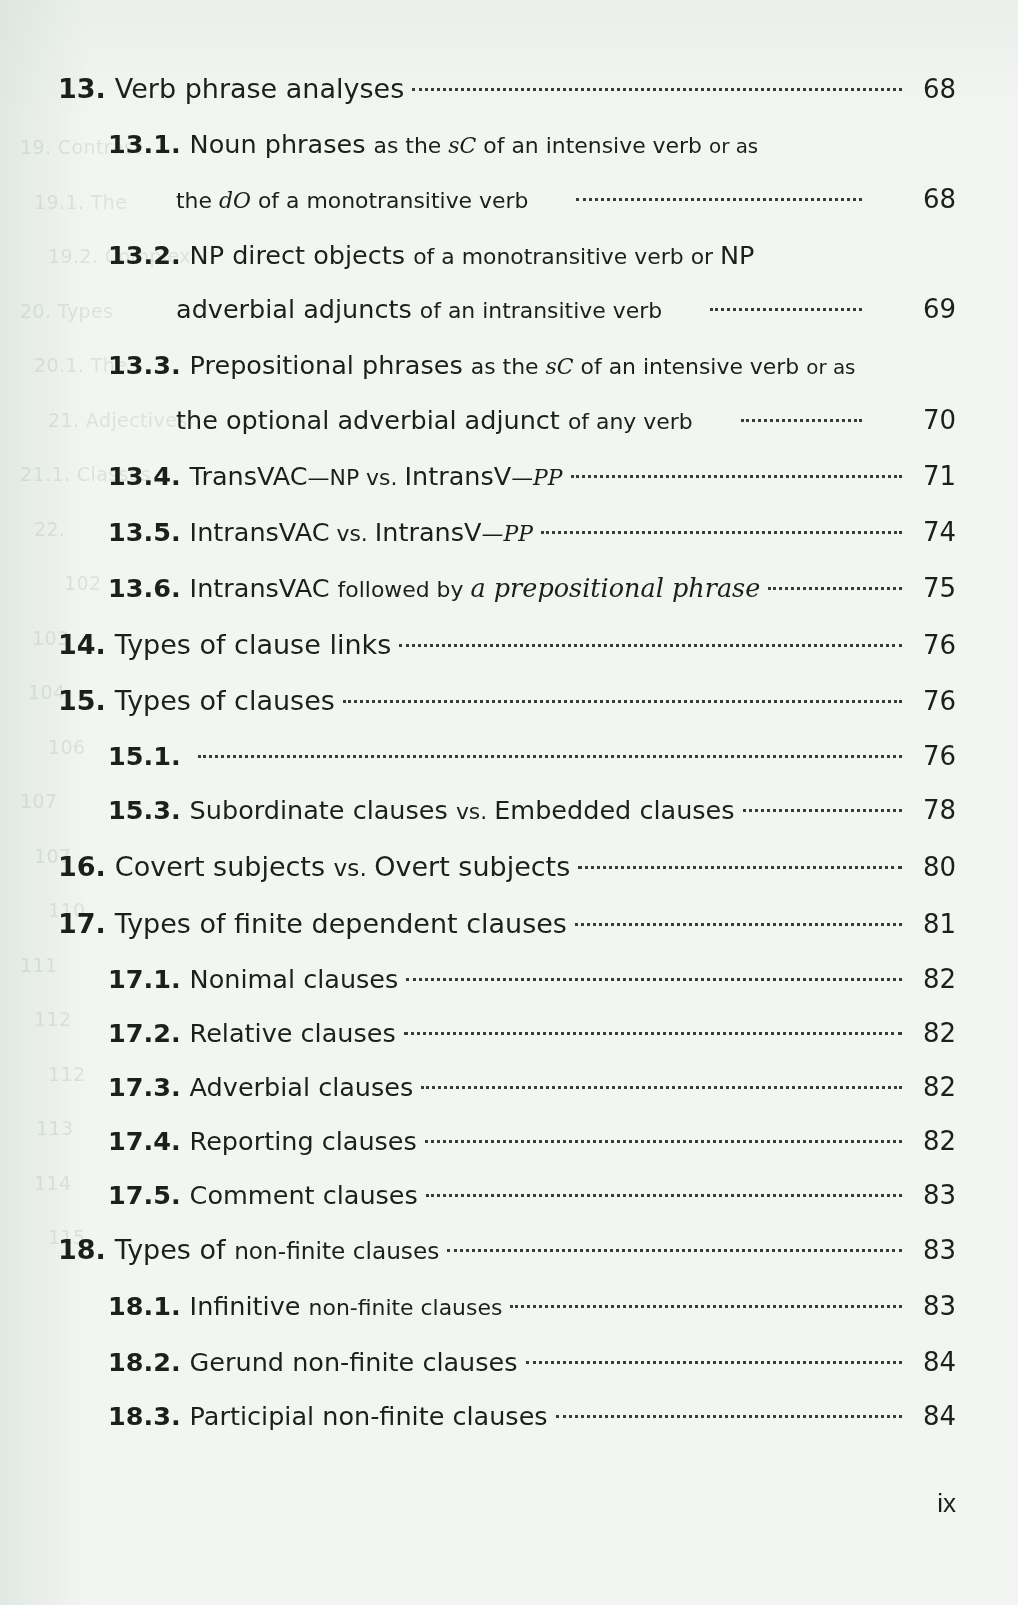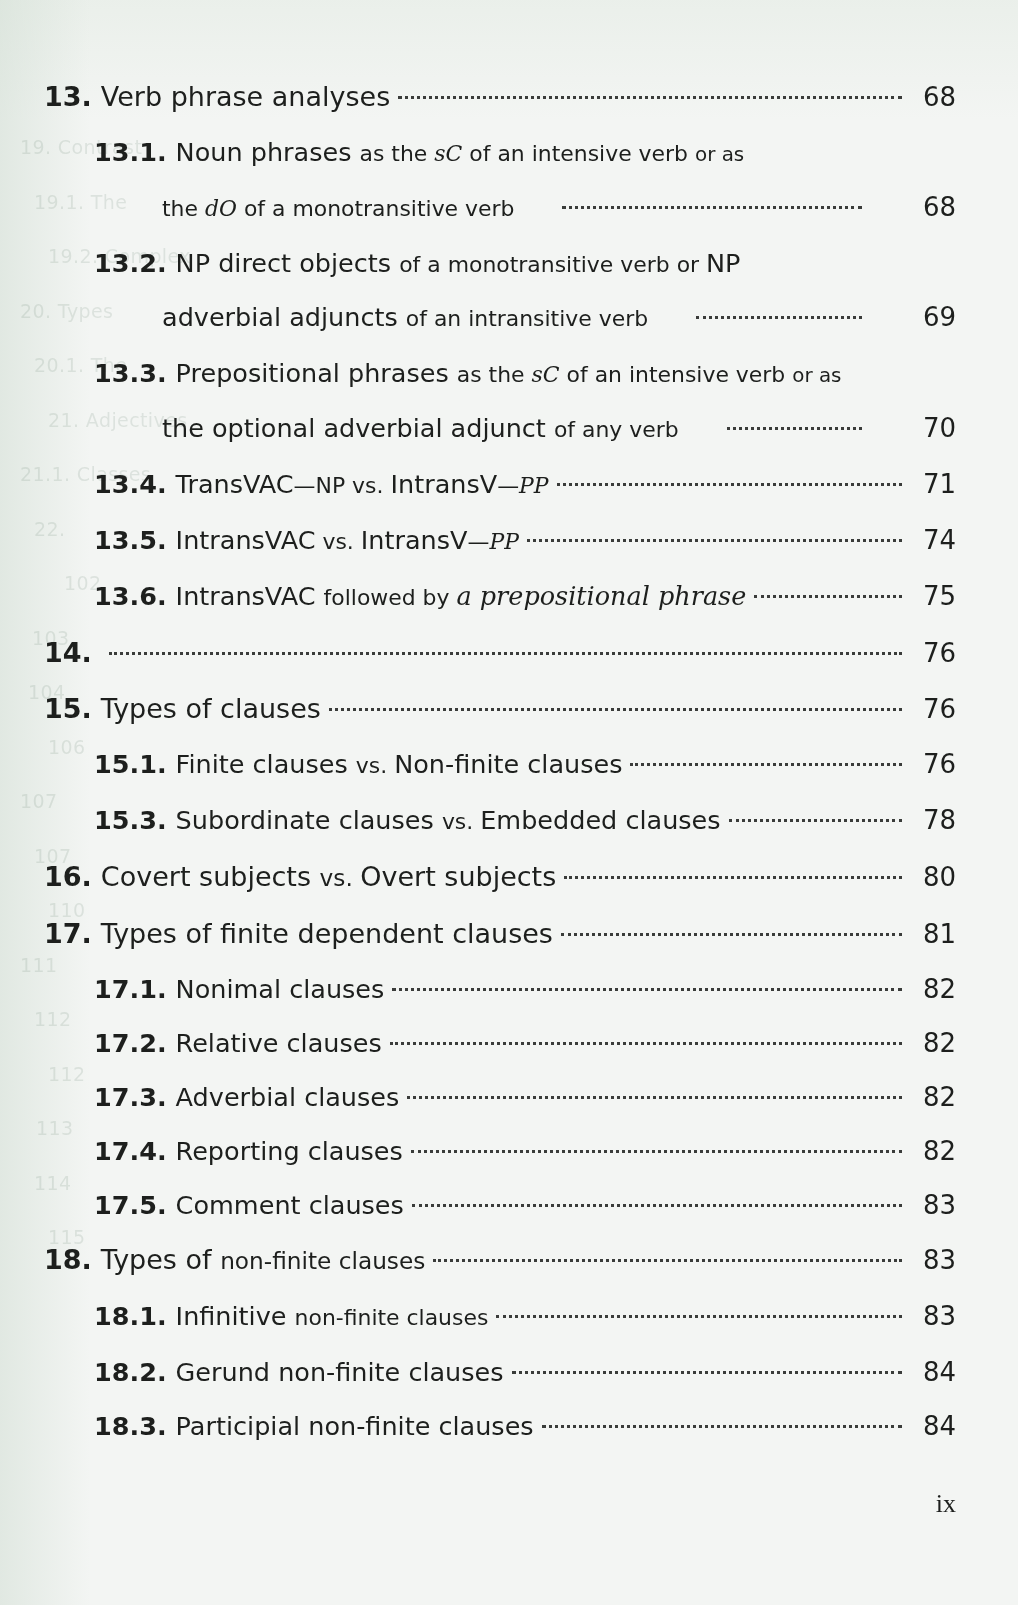--- a/index.html
+++ b/index.html
@@ -35,23 +35,23 @@
     line-height: 54.5px;
     padding: 120px 40px 0 20px;
     letter-spacing: 0.4px;
     filter: blur(0.4px);
   }
   .ghost div { white-space: nowrap; }
 
   .toc {
     position: absolute;
     left: 0;
-    top: 12px;
+    top: 4px;
     width: 1018px;
-    padding: 58px 62px 0 26px;
+    padding: 58px 62px 0 40px;
     box-sizing: border-box;
   }
 
   .row {
     display: flex;
     align-items: baseline;
     position: relative;
   }
   .row-wrap {
     margin-bottom: 2px;
@@ -114,21 +114,21 @@
   .cont.l2ind {
     padding-left: 136px;
     gap: 40px;
   }
 
   .folio {
     position: absolute;
     right: 62px;
     bottom: 86px;
     font-size: 26px;
-    font-family: Liberation Serif, serif;
+    font-family: Liberation Sans, sans-serif;
   }
 </style>
 </head>
 <body>
 
 <div class="page"></div>
 
 <div class="ghost" id="ghost">
     <div style="margin-left: 0px;">19. Contrast</div>
     <div style="margin-left: 14px;">19.1. The</div>
@@ -218,36 +218,36 @@
       <div class="row l2">
         <span class="num">13.6.</span>
         <span class="txt"><span>IntransVAC </span><span class="sm">followed by </span><span class="it">a prepositional phrase</span></span>
         <span class="dots"></span>
         <span class="pg">75</span>
       </div>
     </div>
     <div class="row-wrap">
       <div class="row l1">
         <span class="num">14.</span>
+        <span class="txt"><span>Types of clause links</span></span>
         <span class="dots"></span>
         <span class="pg">76</span>
       </div>
     </div>
     <div class="row-wrap">
       <div class="row l1">
         <span class="num">15.</span>
         <span class="txt"><span>Types of clauses</span></span>
         <span class="dots"></span>
         <span class="pg">76</span>
       </div>
     </div>
     <div class="row-wrap">
       <div class="row l2">
         <span class="num">15.1.</span>
-        <span class="txt"><span>Finite clauses </span><span class="sm">vs. </span><span>Non-finite clauses</span></span>
         <span class="dots"></span>
         <span class="pg">76</span>
       </div>
     </div>
     <div class="row-wrap">
       <div class="row l2">
         <span class="num">15.3.</span>
         <span class="txt"><span>Subordinate clauses </span><span class="sm">vs. </span><span>Embedded clauses</span></span>
         <span class="dots"></span>
         <span class="pg">78</span>

